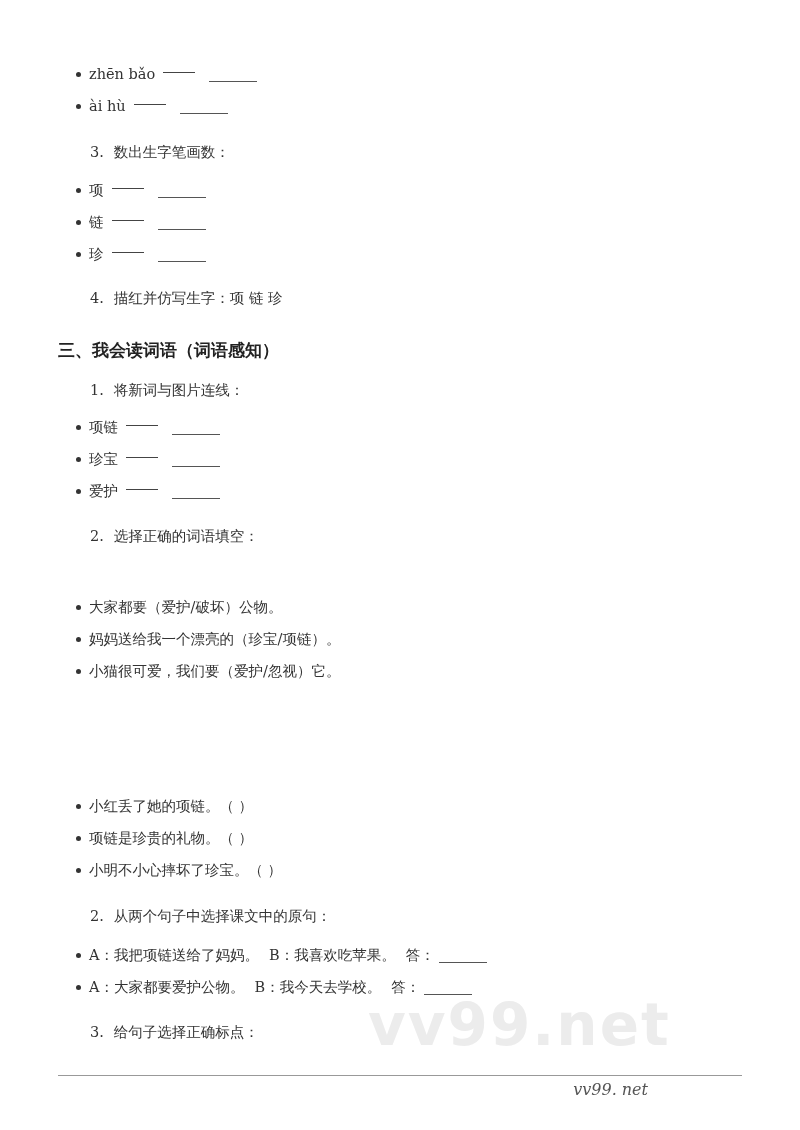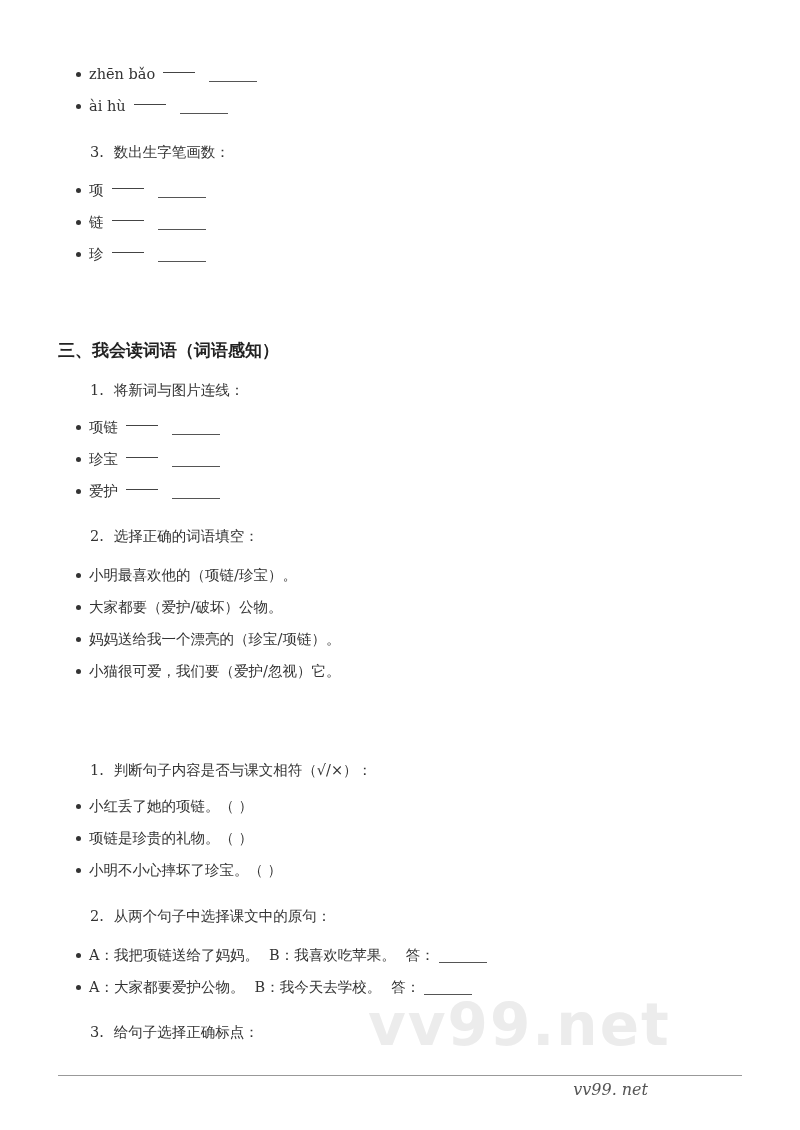--- a/index.html
+++ b/index.html
@@ -75,20 +75,23 @@
     <span class="dash"></span>
     <span class="blank"></span>
   </div>
   <div class="bullet-row" style="top:244px">
     <span class="bullet"></span>
     <span>珍</span>
     <span class="dash"></span>
     <span class="blank"></span>
   </div>
 
+  <div class="sub" style="top:288px">
+    <span class="num">4.</span><span>描红并仿写生字：项 链 珍</span>
+  </div>
 
   <div class="section" style="top:338px">三、我会读词语（词语感知）</div>
 
   <div class="sub" style="top:380px">
     <span class="num">1.</span><span>将新词与图片连线：</span>
   </div>
 
   <div class="bullet-row" style="top:417px">
     <span class="bullet"></span>
     <span>项链</span>
@@ -105,41 +108,34 @@
     <span class="bullet"></span>
     <span>爱护</span>
     <span class="dash"></span>
     <span class="blank"></span>
   </div>
 
   <div class="sub" style="top:526px">
     <span class="num">2.</span><span>选择正确的词语填空：</span>
   </div>
 
-  <div class="bullet-row" style="top:565px">
-    <span class="bullet"></span>
-    <span>小明最喜欢他的（项链/珍宝）。</span>
-  </div>
   <div class="bullet-row" style="top:629px">
     <span class="bullet"></span>
     <span>妈妈送给我一个漂亮的（珍宝/项链）。</span>
   </div>
   <div class="bullet-row" style="top:597px">
     <span class="bullet"></span>
     <span>大家都要（爱护/破坏）公物。</span>
   </div>
   <div class="bullet-row" style="top:661px">
     <span class="bullet"></span>
     <span>小猫很可爱，我们要（爱护/忽视）它。</span>
   </div>
 
 
-  <div class="sub" style="top:760px">
-    <span class="num">1.</span><span>判断句子内容是否与课文相符（√/×）：</span>
-  </div>
 
   <div class="bullet-row" style="top:796px">
     <span class="bullet"></span>
     <span>小红丢了她的项链。（ ）</span>
   </div>
   <div class="bullet-row" style="top:828px">
     <span class="bullet"></span>
     <span>项链是珍贵的礼物。（ ）</span>
   </div>
   <div class="bullet-row" style="top:860px">

